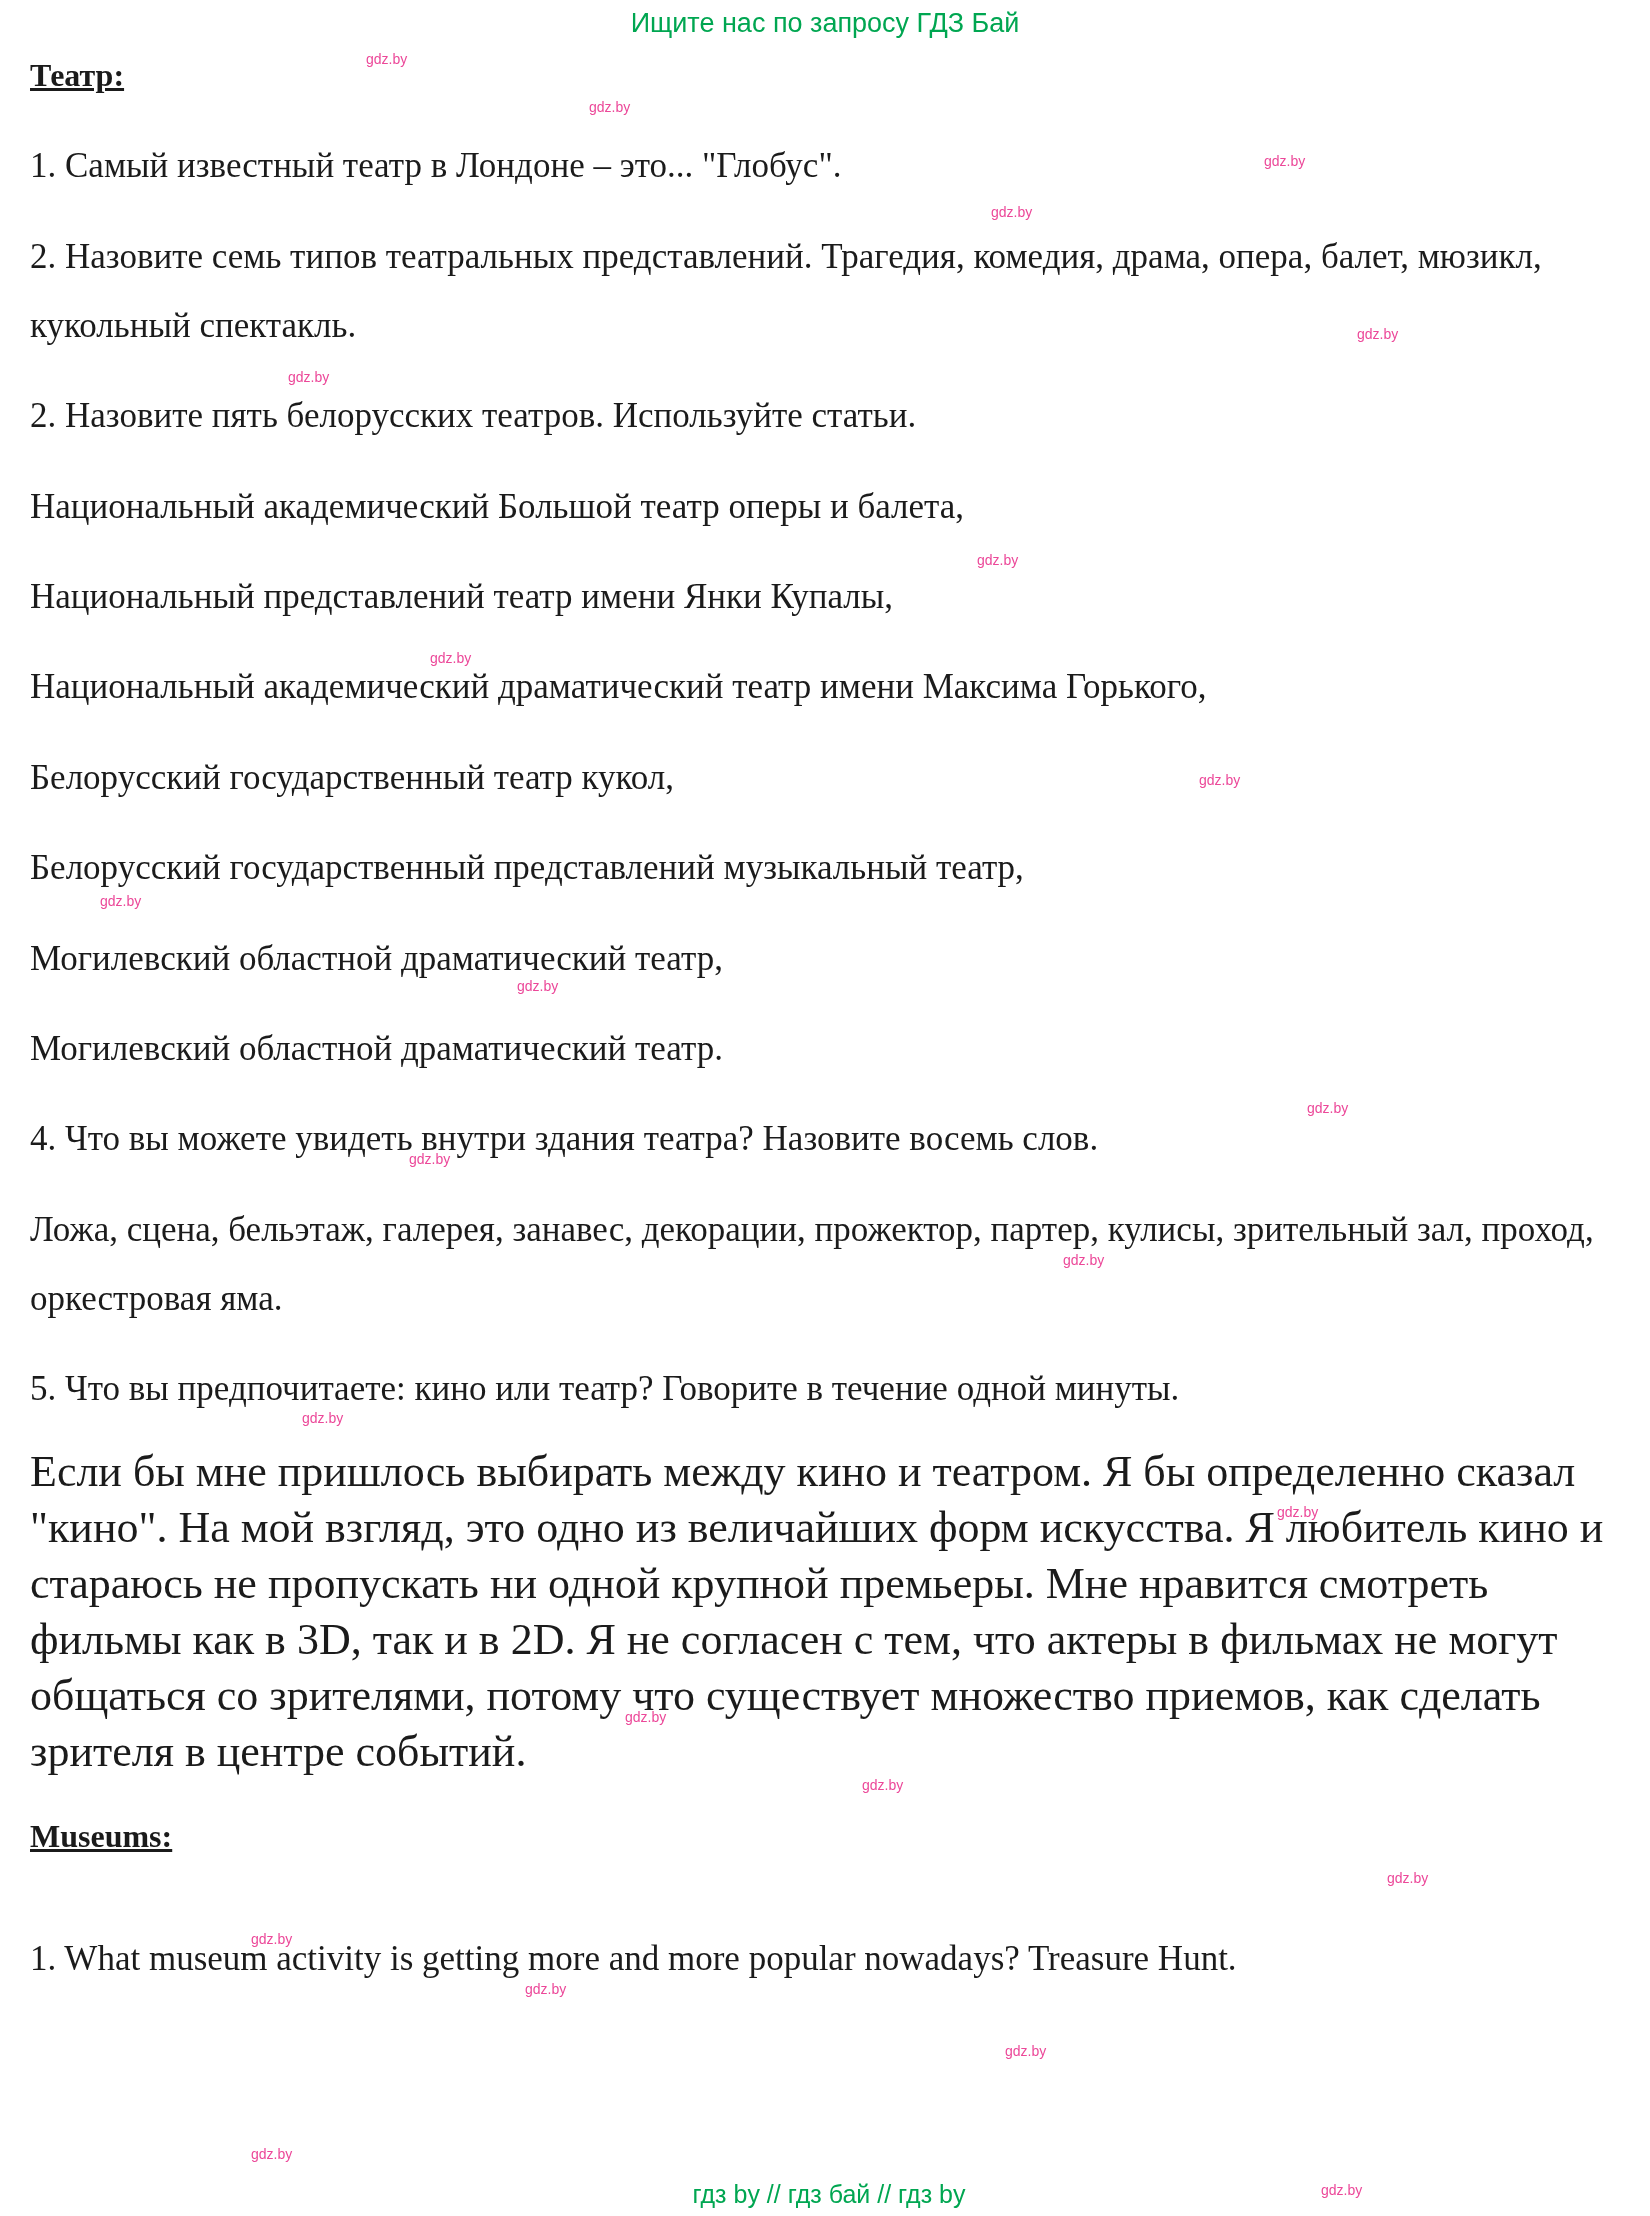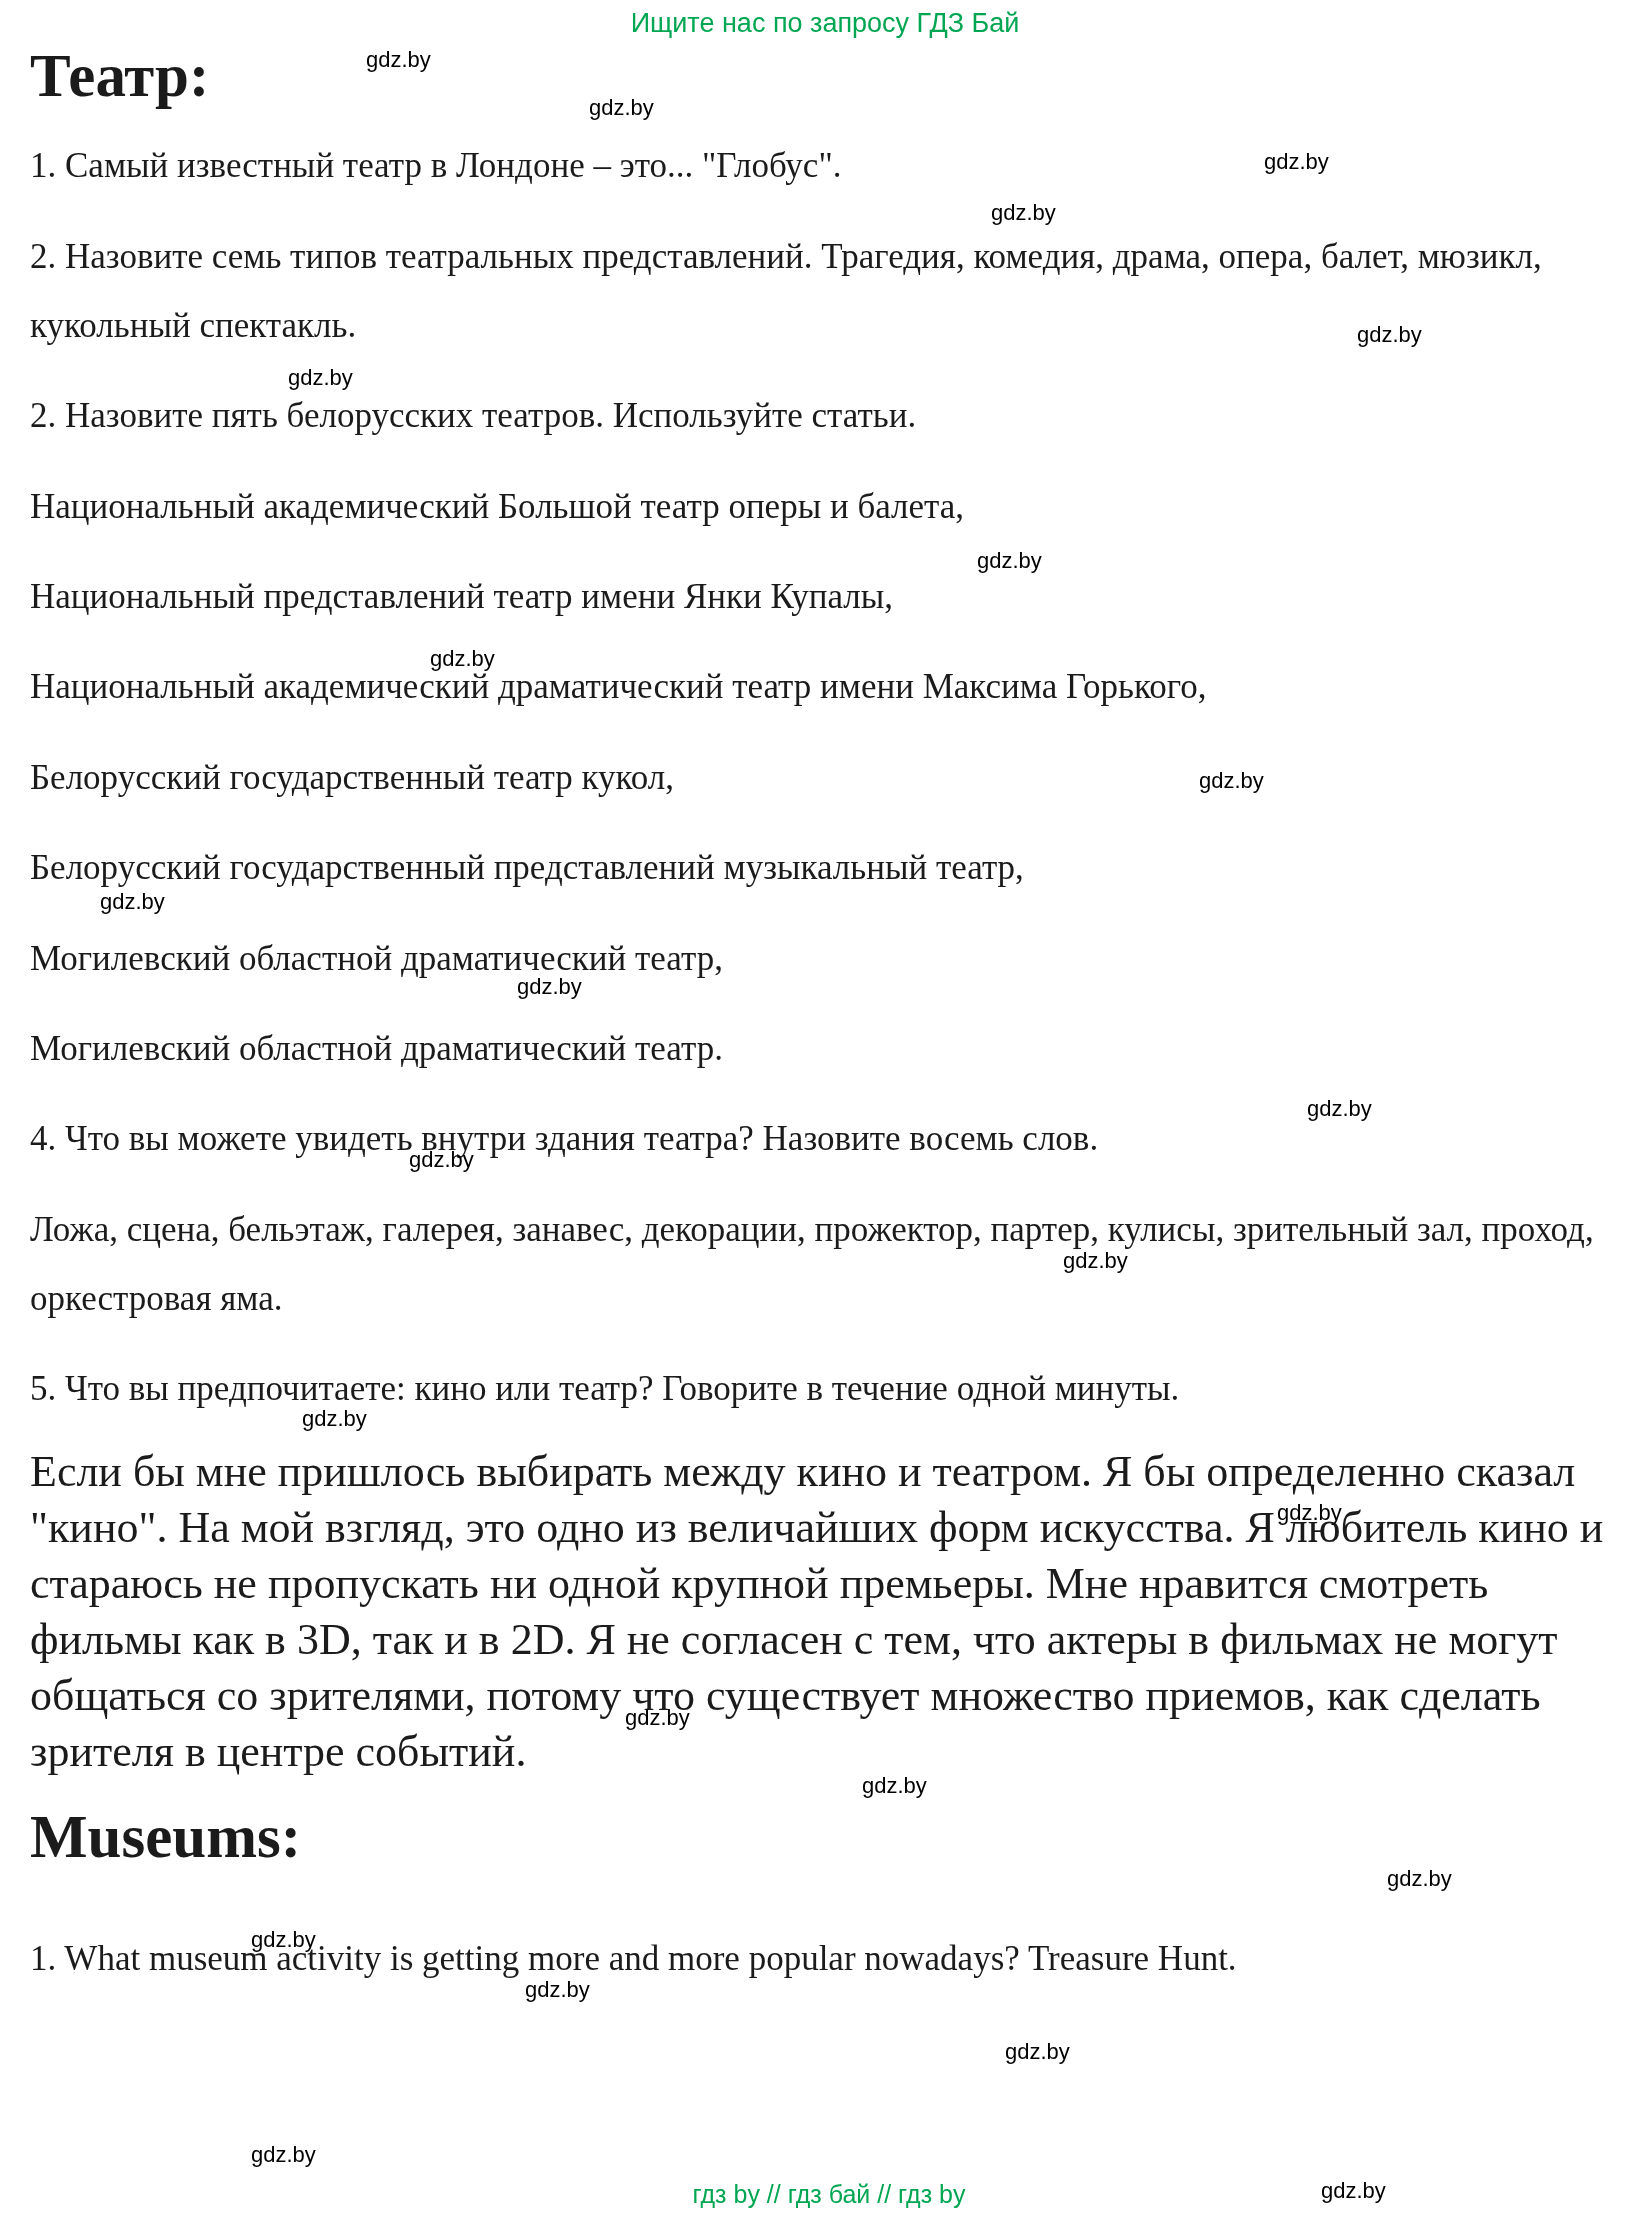--- a/index.html
+++ b/index.html
@@ -30,43 +30,44 @@
     position: absolute;
     left: 8px; right: 0; bottom: 6.6px;
     text-align: center;
     color: #00a651;
     font-family: "Liberation Sans", sans-serif;
     font-size: 25px;
     line-height: 30px;
     white-space: nowrap;
   }
   h1.sec {
-    font-size: 61px;
+    font-size: 32px;
     font-weight: bold;
     line-height: 69px;
     margin: 0 0 21.4px 0;
+    text-decoration: underline;
   }
   h1.sec.mb-lg { margin-bottom: 53px; }
   p.line {
     font-size: 35px;
     line-height: 69px;
     margin: 0 0 21.4px 0;
   }
   p.para {
     font-size: 44px;
     line-height: 56px;
     margin: 0 0 21.4px 0;
   }
   .wm {
     position: absolute;
     font-family: "Liberation Sans", sans-serif;
     font-style: normal;
-    font-size: 22px;
+    font-size: 14px;
     line-height: 23px;
-    color: #000000;
+    color: #ec4899;
     white-space: nowrap;
   }
 </style>
 </head>
 <body>
 
 <div class="page">
 
   <div class="banner-top">Ищите нас по запросу ГДЗ Бай</div>
 

